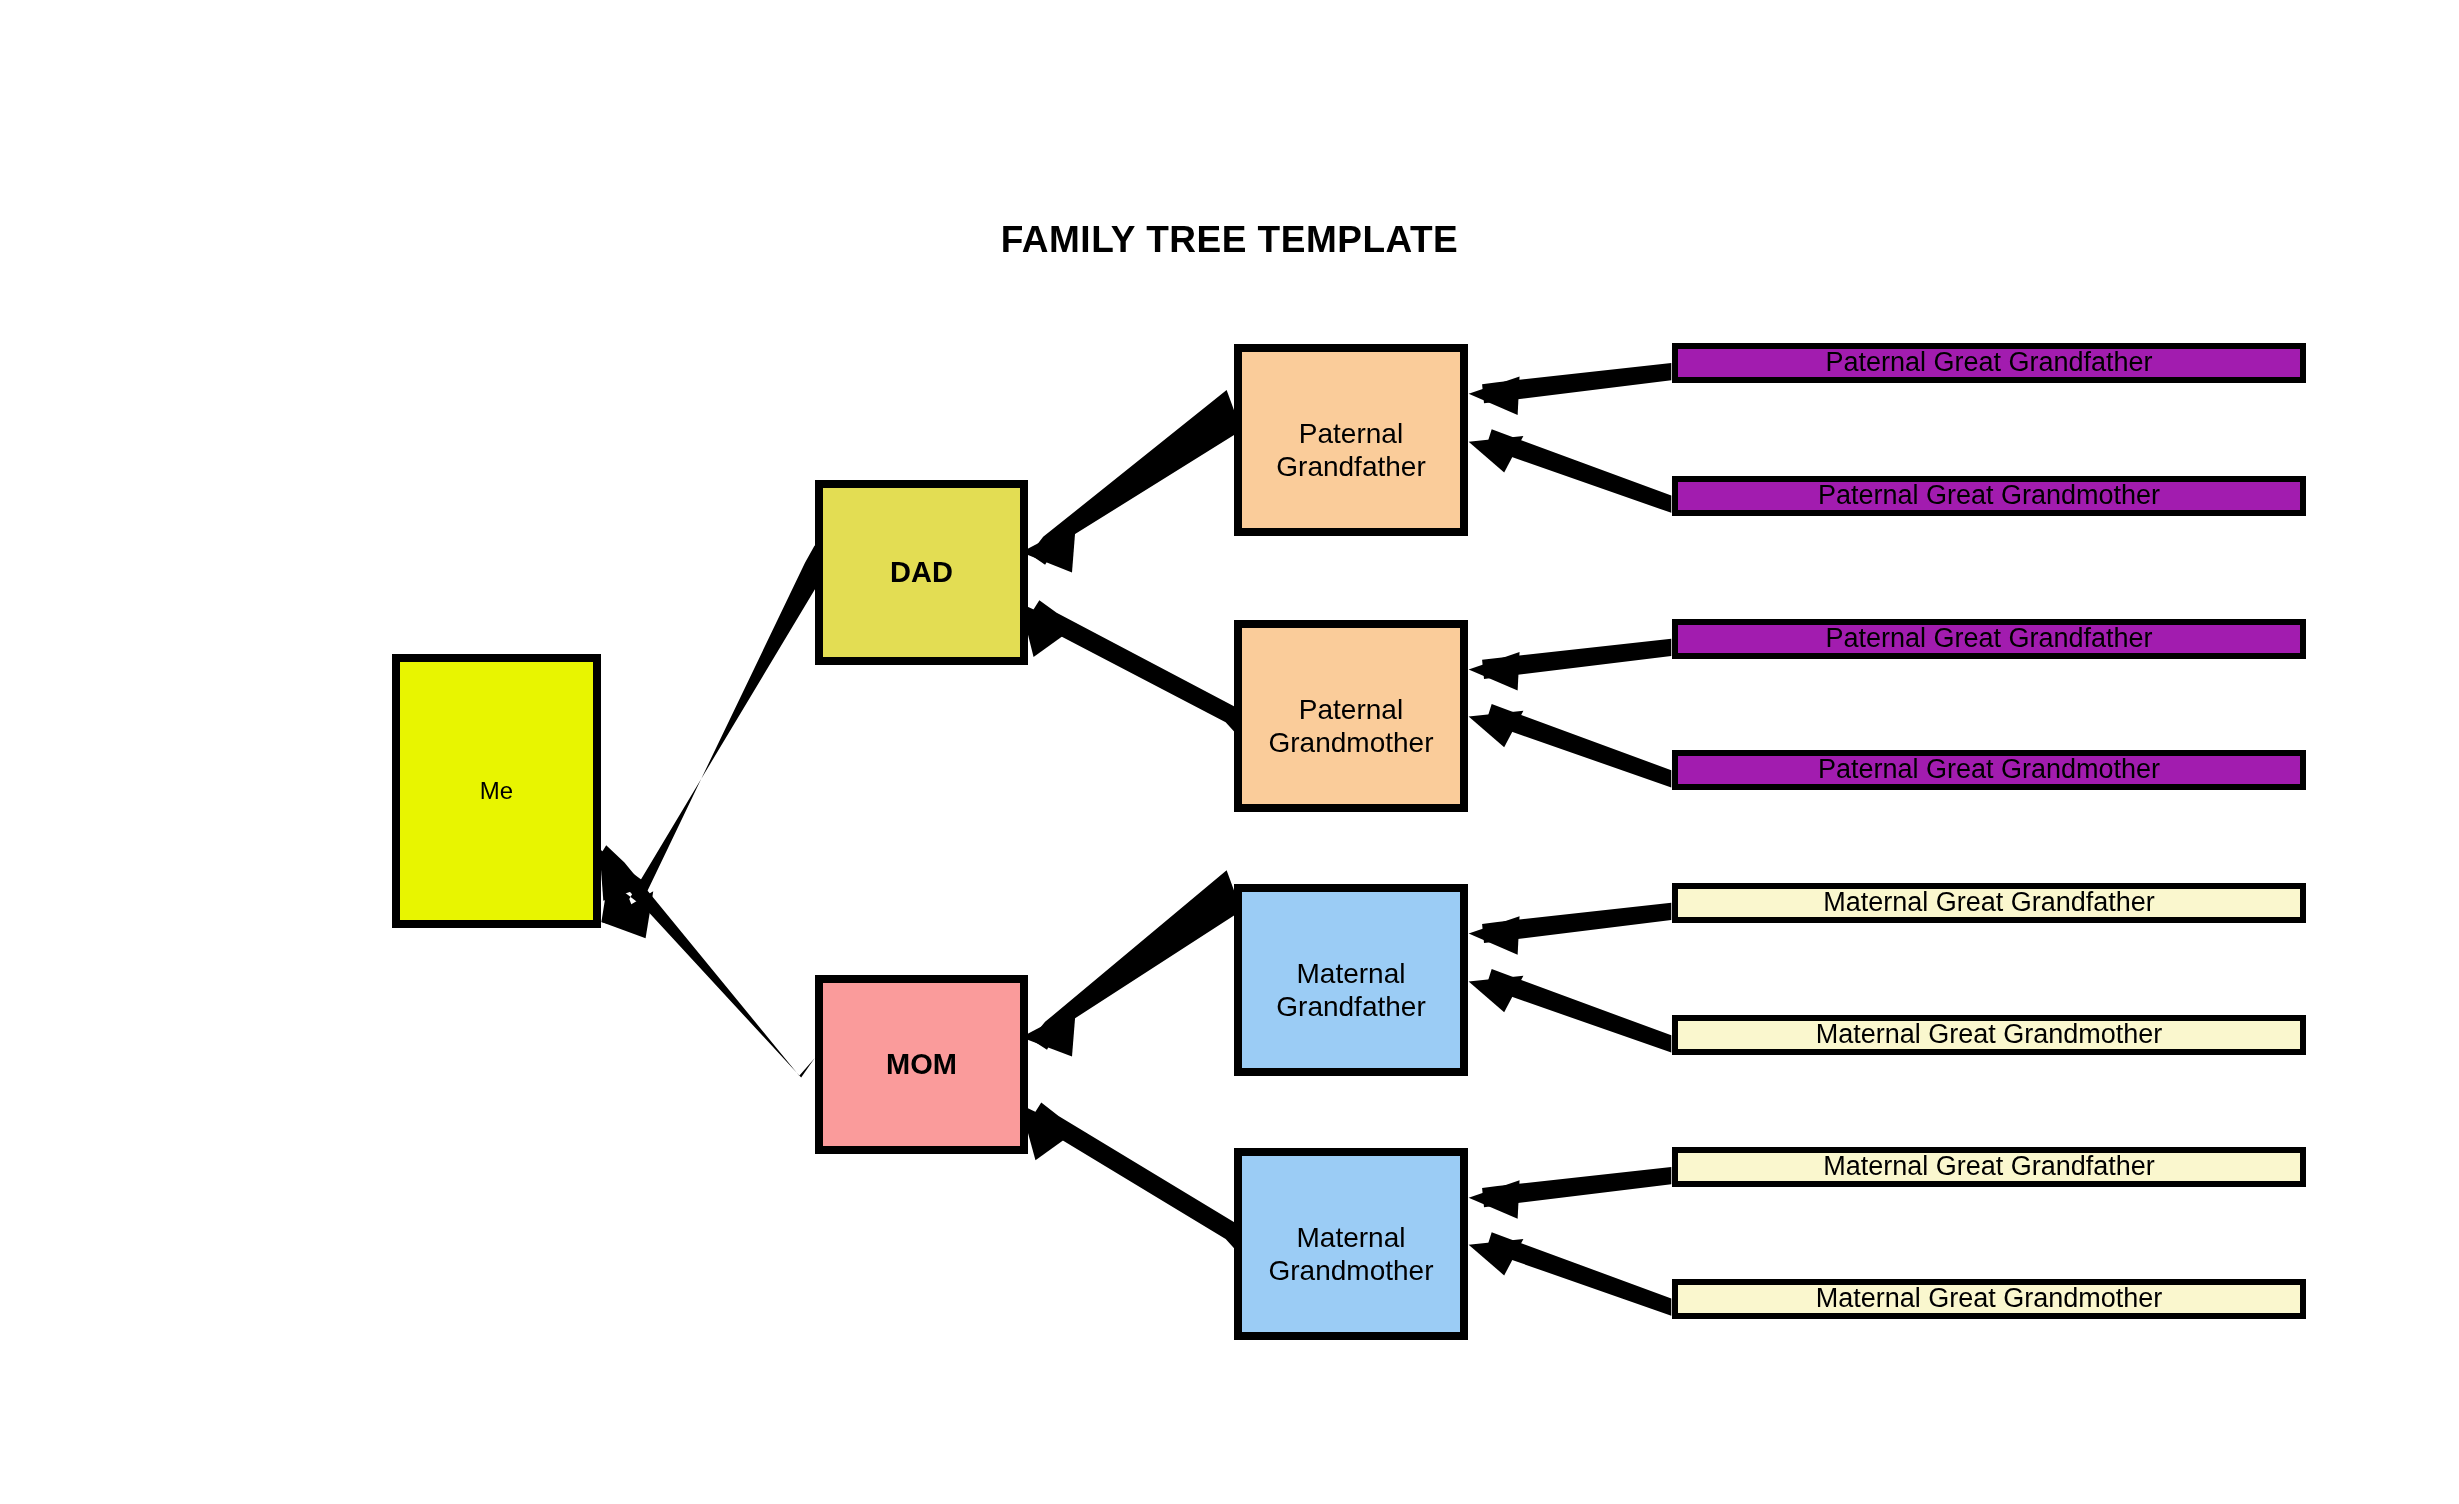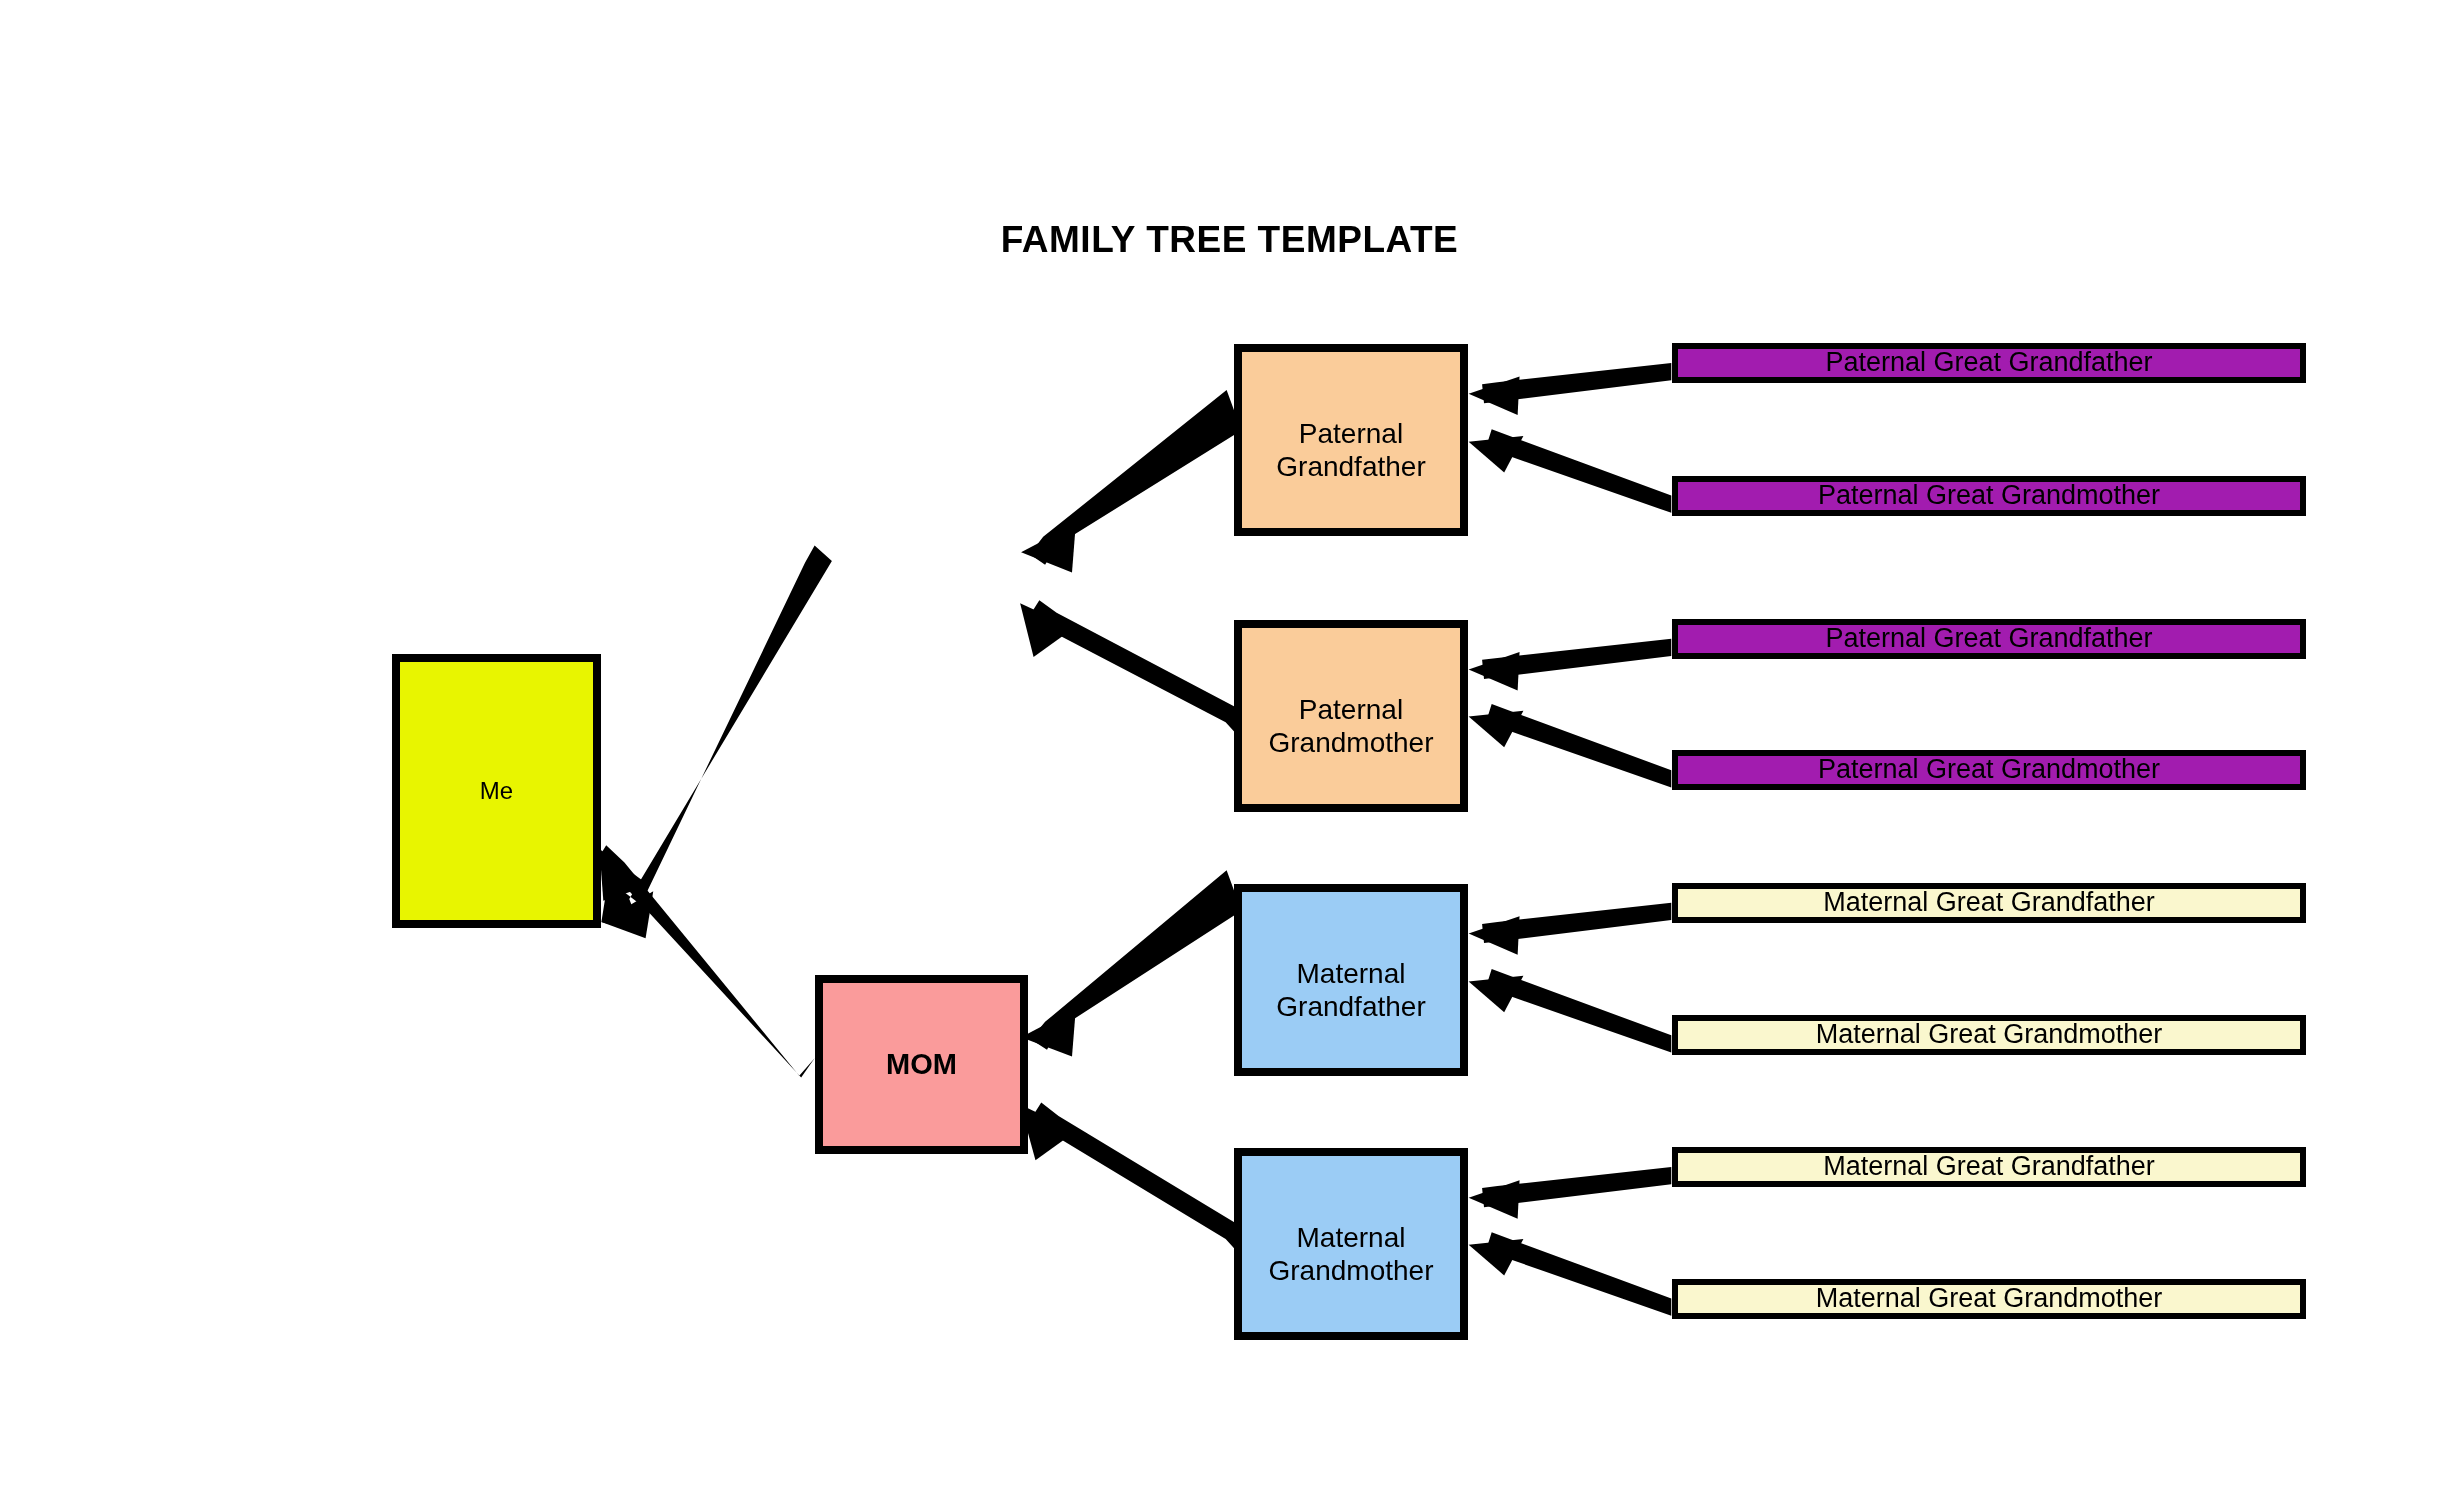--- a/index.html
+++ b/index.html
@@ -154,20 +154,23 @@
       <polygon points="1529,1247 1582,1229 1580,1269"></polygon>
       <polygon points="1740,1352 1740,1370 1563,1308 1547,1302 1553,1283 1569,1289"></polygon>
       <polygon points="1529,1296 1586,1290 1566,1328"></polygon>
     </g>
   </svg>
 
   <div class="node gen-self">
     <span class="node-label">Me</span>
   </div>
 
+  <div class="node gen-parent parent-dad">
+    <span class="node-label">DAD</span>
+  </div>
   <div class="node gen-parent parent-mom">
     <span class="node-label">MOM</span>
   </div>
 
   <div class="node gen-grand grand-pgf">
     <span class="node-label">Paternal
 Grandfather</span>
   </div>
   <div class="node gen-grand grand-pgm">
     <span class="node-label">Paternal

